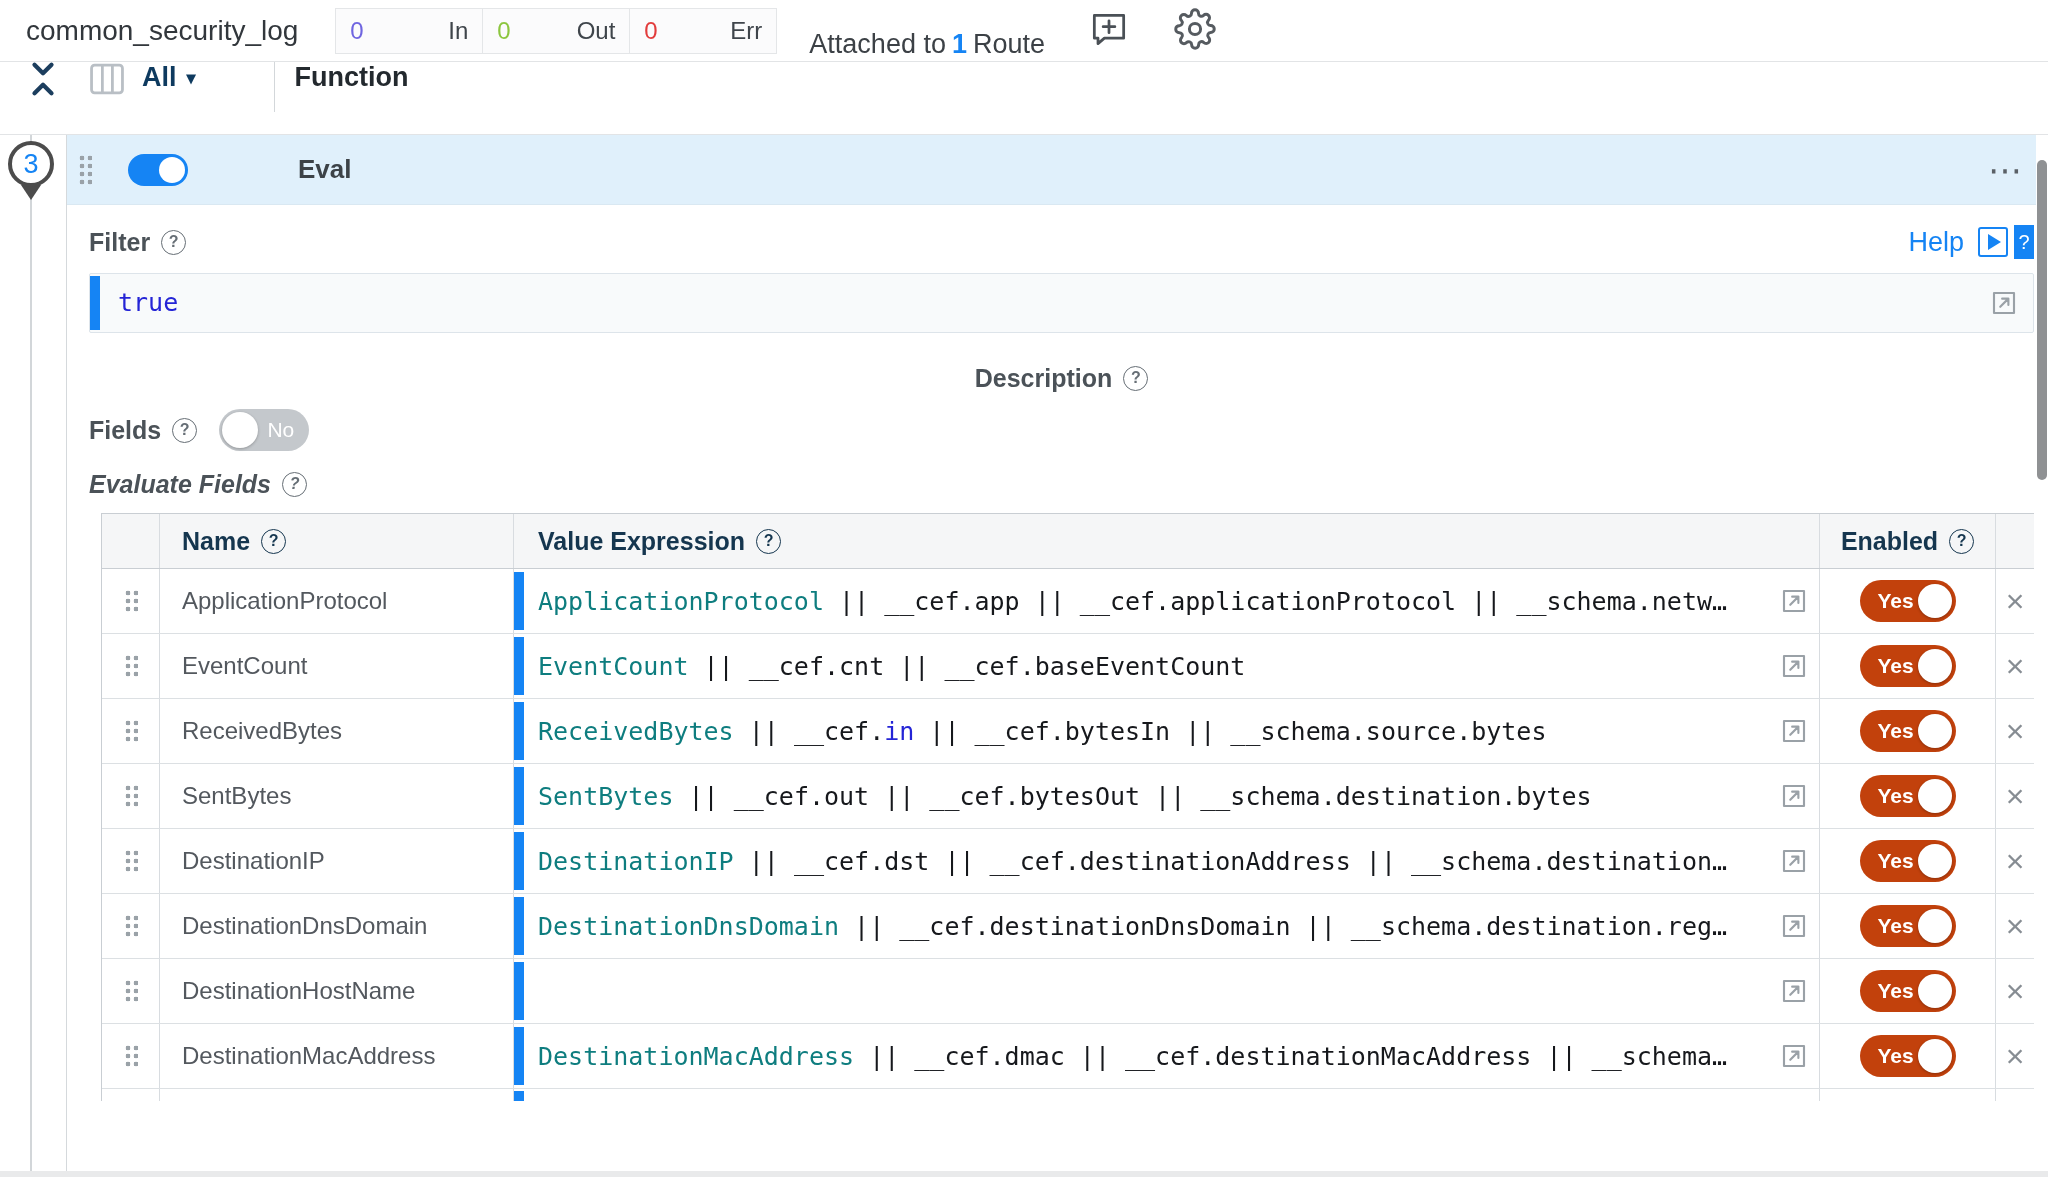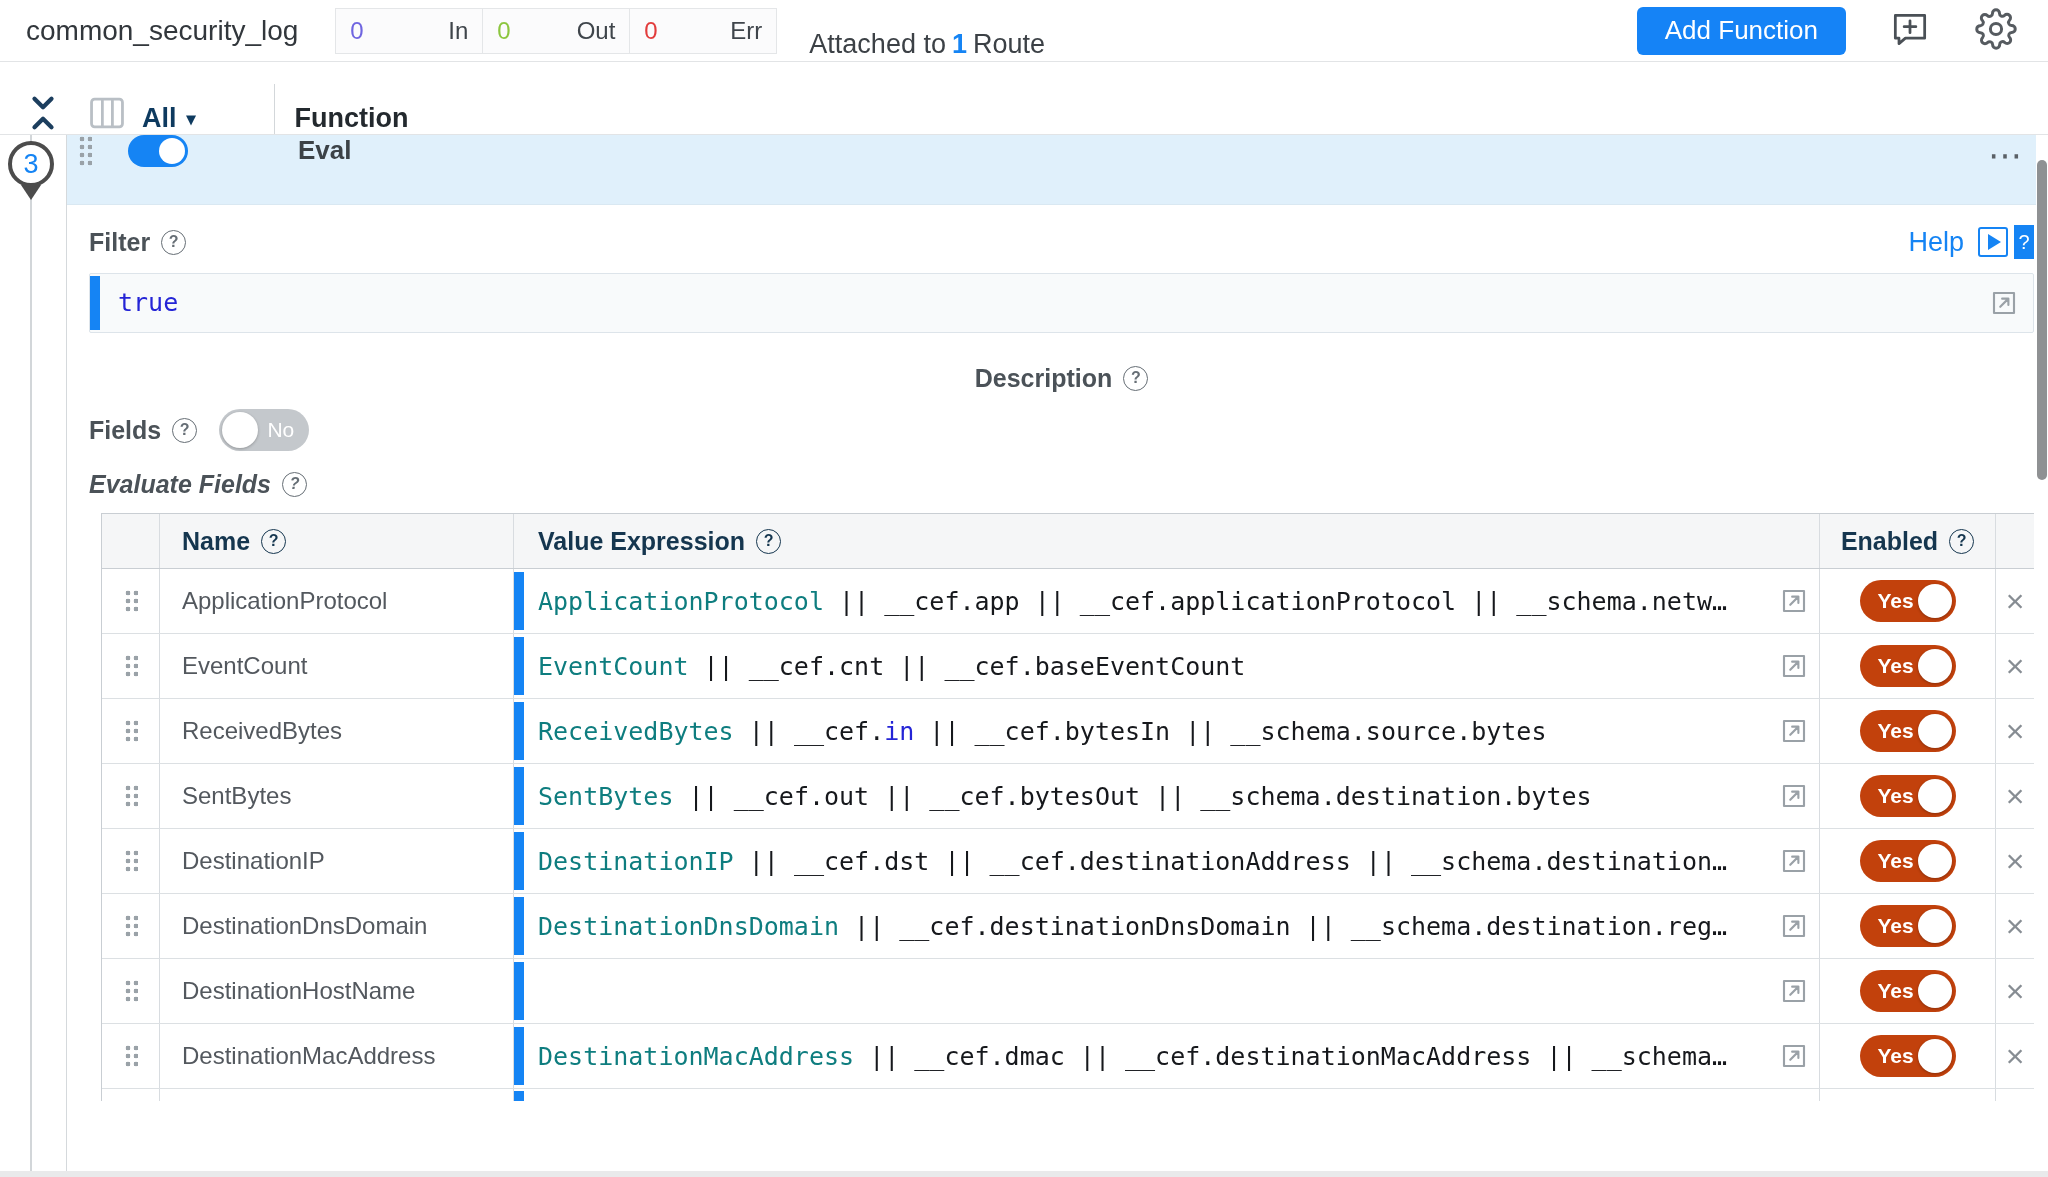--- a/index.html
+++ b/index.html
@@ -12,38 +12,38 @@
   .counters { display:flex; }
   .counter { display:flex; justify-content:space-between; align-items:center; width:148px; height:46px; padding:0 14px; background:#fbfbfc; border:1px solid #e4e6e8; margin-left:-1px; }
   .counter-value { font-size:24px; }
   .counter-label { font-size:24px; color:#3f454b; }
   .attached { font-size:27px; color:#3c4146; margin-left:32px; white-space:nowrap;margin-top:28px; }
   .attached b { color:#1584f4; font-weight:700; margin:0 6px; }
   .btn-add { margin-left:auto; height:48px; padding:0 28px; background:#1583f6; color:#fff; font-size:26px; font-family:"Liberation Sans",sans-serif; border:none; border-radius:6px; cursor:pointer; }
   .topbar-icon { width:44px; height:44px; margin-left:42px; display:flex; align-items:center; justify-content:center; cursor:pointer; }
 
   
-  .toolbar { display:flex; align-items:flex-end; height:73px; padding:0 24px; background:#fff; border-bottom:1px solid #e2e4e6; }
+  .toolbar { display:flex; align-items:flex-start; height:73px; padding:0 24px; background:#fff; border-bottom:1px solid #e2e4e6; }
   .tb-icon { width:38px; height:38px; display:flex; align-items:center; justify-content:center; cursor:pointer; }
   .tb-collapse { margin-right:26px; }
   .tb-columns { margin-right:16px; }
   .tb-all { display:flex; align-items:center; font-size:27px; font-weight:700; color:#0e3a5f; cursor:pointer; }
   .tb-caret { font-size:18px; margin-left:10px; color:#0e3a5f; }
   .tb-divider { width:1px; height:50px; background:#d3d7da; margin:0 20px 0 78px; }
   .tb-function { font-size:27px; font-weight:700; color:#23292e; }
 
   
   .main { position:relative; display:flex; height:1042px; }
   .rail { position:relative; width:66px; flex:none; }
   .rail-line { position:absolute; left:30px; top:0; bottom:0; width:2px; background:#d2d6d9; }
   .pin { position:absolute; left:8px; top:6px; width:46px; height:46px; border:4px solid #4c4c4c; border-radius:50%; background:#fff; display:flex; align-items:center; justify-content:center; font-size:27px; color:#1584f4; z-index:2; }
   .pin-tail { position:absolute; left:21px; top:50px; width:0; height:0; border-left:10px solid transparent; border-right:10px solid transparent; border-top:15px solid #4c4c4c; z-index:1; }
 
   .card { flex:1; border-left:1px solid #d5d9dc; padding-right:12px; min-width:0; }
-  .card-header { display:flex; height:70px; background:#e0f0fb; border-bottom:1px solid #d9e8f2; padding:0 10px 0 11px; cursor:pointer; }
+  .card-header { display:flex; align-items:center; height:70px; background:#e0f0fb; border-bottom:1px solid #d9e8f2; padding:0 10px 0 11px; cursor:pointer; }
   .drag-dots { width:14px; height:24px; background-image:radial-gradient(#9aa2a8 2.2px, transparent 2.6px); background-size:8px 8px; }
   .drag-dots.tall { height:32px; }
   .switch-sm { position:relative; width:60px; height:32px; border-radius:16px; background:#1584f4; margin-left:36px; cursor:pointer; flex:none; }
   .switch-sm .knob { position:absolute; right:3px; top:3px; width:26px; height:26px; border-radius:50%; background:#fff; }
   .card-title { margin-left:110px; font-size:26px; font-weight:700; color:#3c4247; }
   .overflow-menu { margin-left:auto; font-size:34px; color:#5a6066; letter-spacing:2px; cursor:pointer; padding-right:2px; }
 
   .card-body { padding:22px 2px 0 22px; }
 
   .label-row { display:flex; align-items:center; justify-content:space-between; height:30px; }
@@ -114,21 +114,20 @@
     <span class="counter-value" style="color: rgb(140, 198, 63);">0</span>
     <span class="counter-label">Out</span>
   </div>
 
   <div class="counter">
     <span class="counter-value" style="color: rgb(226, 60, 60);">0</span>
     <span class="counter-label">Err</span>
   </div>
 </div>
     <div class="attached"><span>Attached to</span><b>1</b><span>Route</span></div>
-    <button class="btn-add">Add Function</button>
     <div class="topbar-icon">
       <span>
         <svg width="44" height="44" viewBox="0 0 24 24" fill="none" stroke="#4a5056" stroke-width="1.5" stroke-linejoin="round" stroke-linecap="round">
           <path d="M4 4.5 h16 v12.5 h-10.5 l-3.5 3 v-3 h-2 z"></path>
           <path d="M12 7.5 v6.5 M8.8 10.75 h6.4"></path>
         </svg>
       </span>
     </div>
     <div class="topbar-icon">
       <span>

